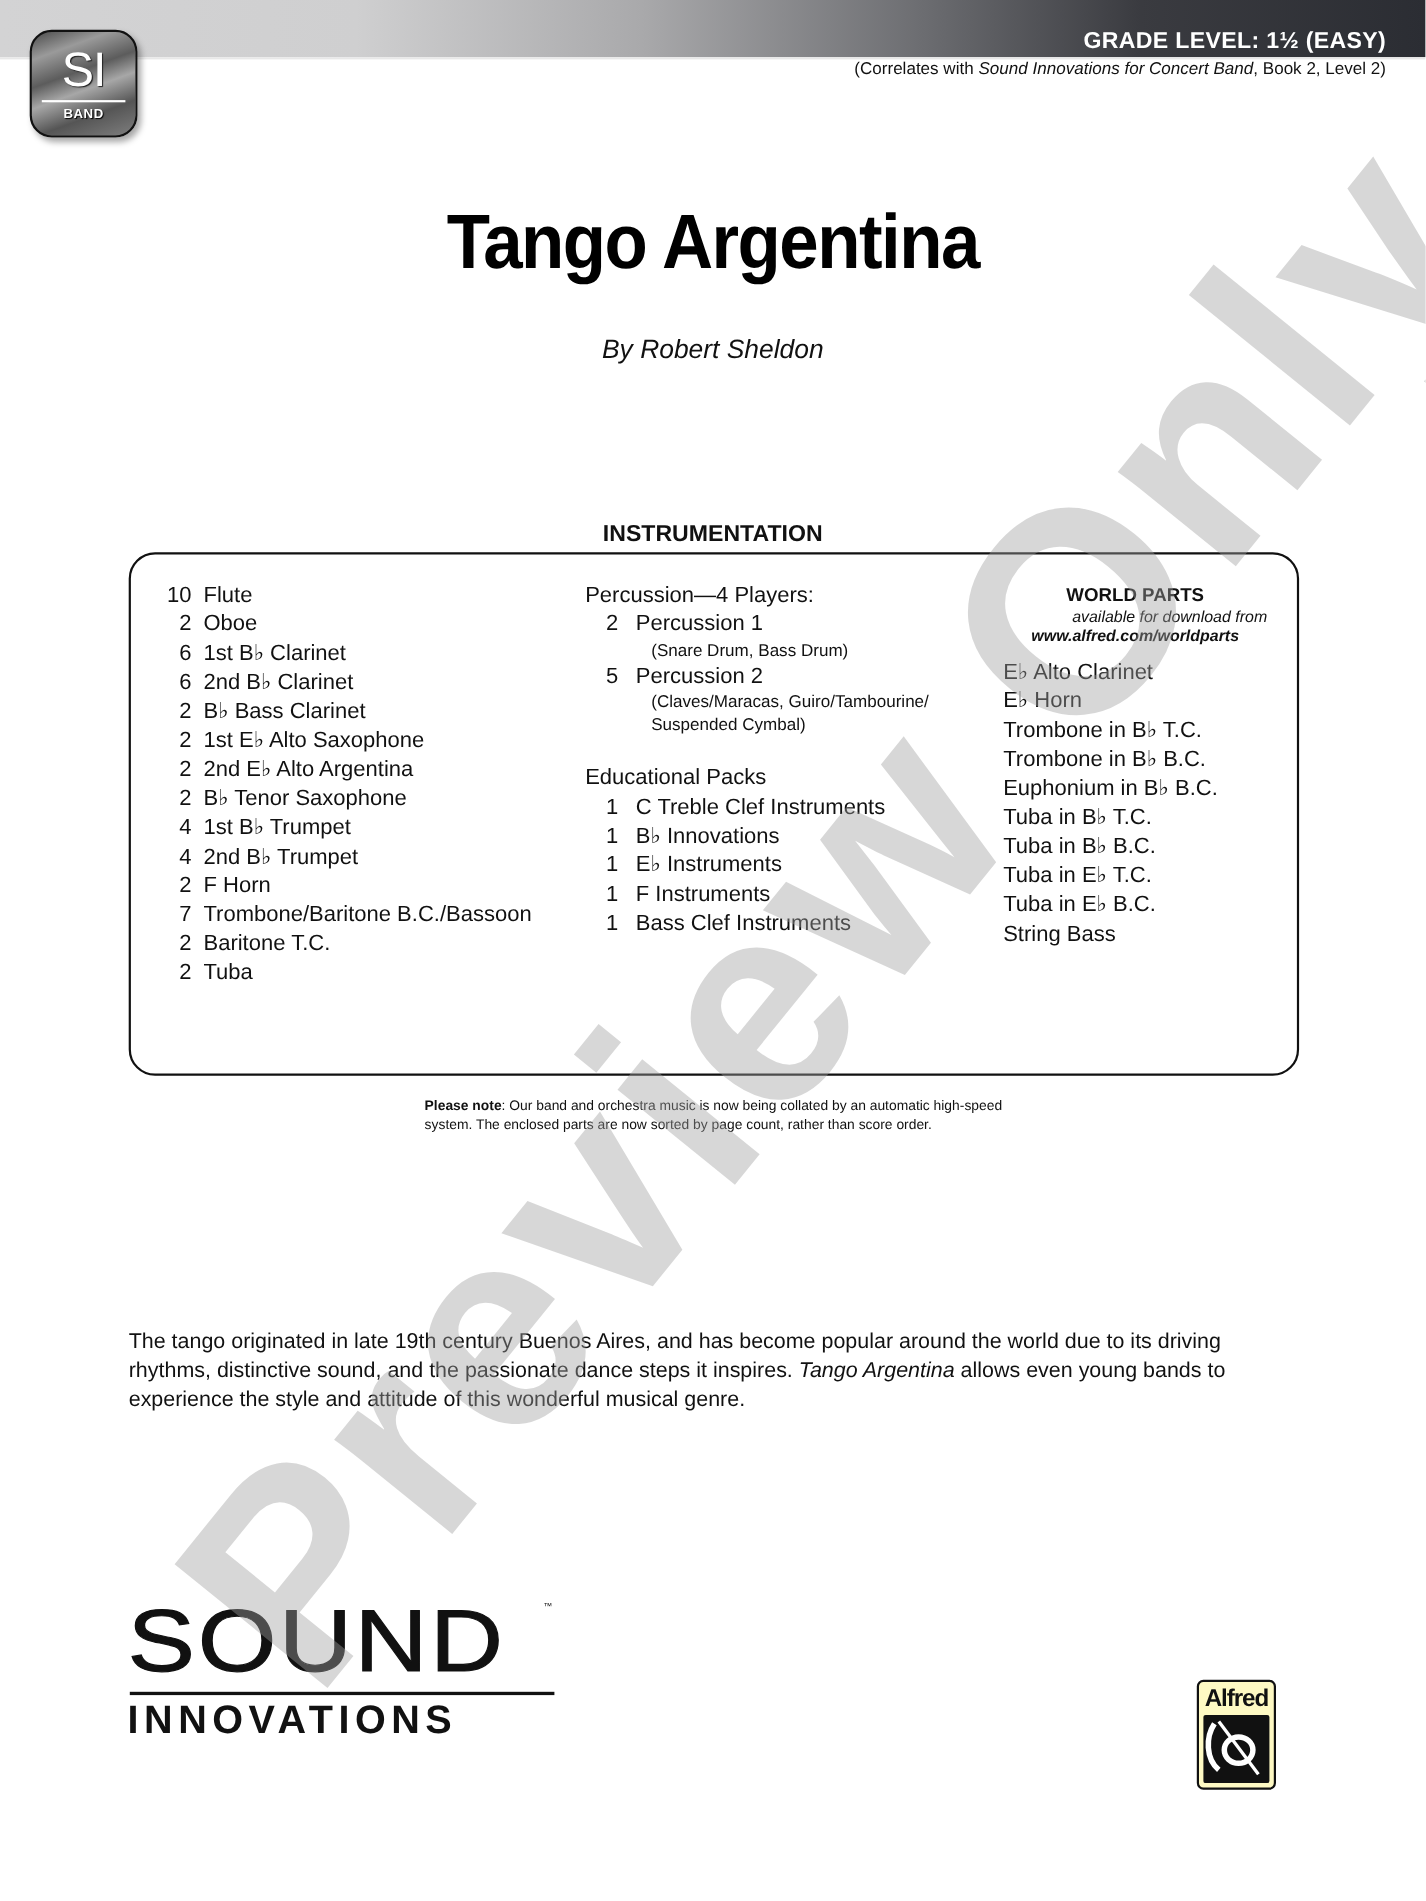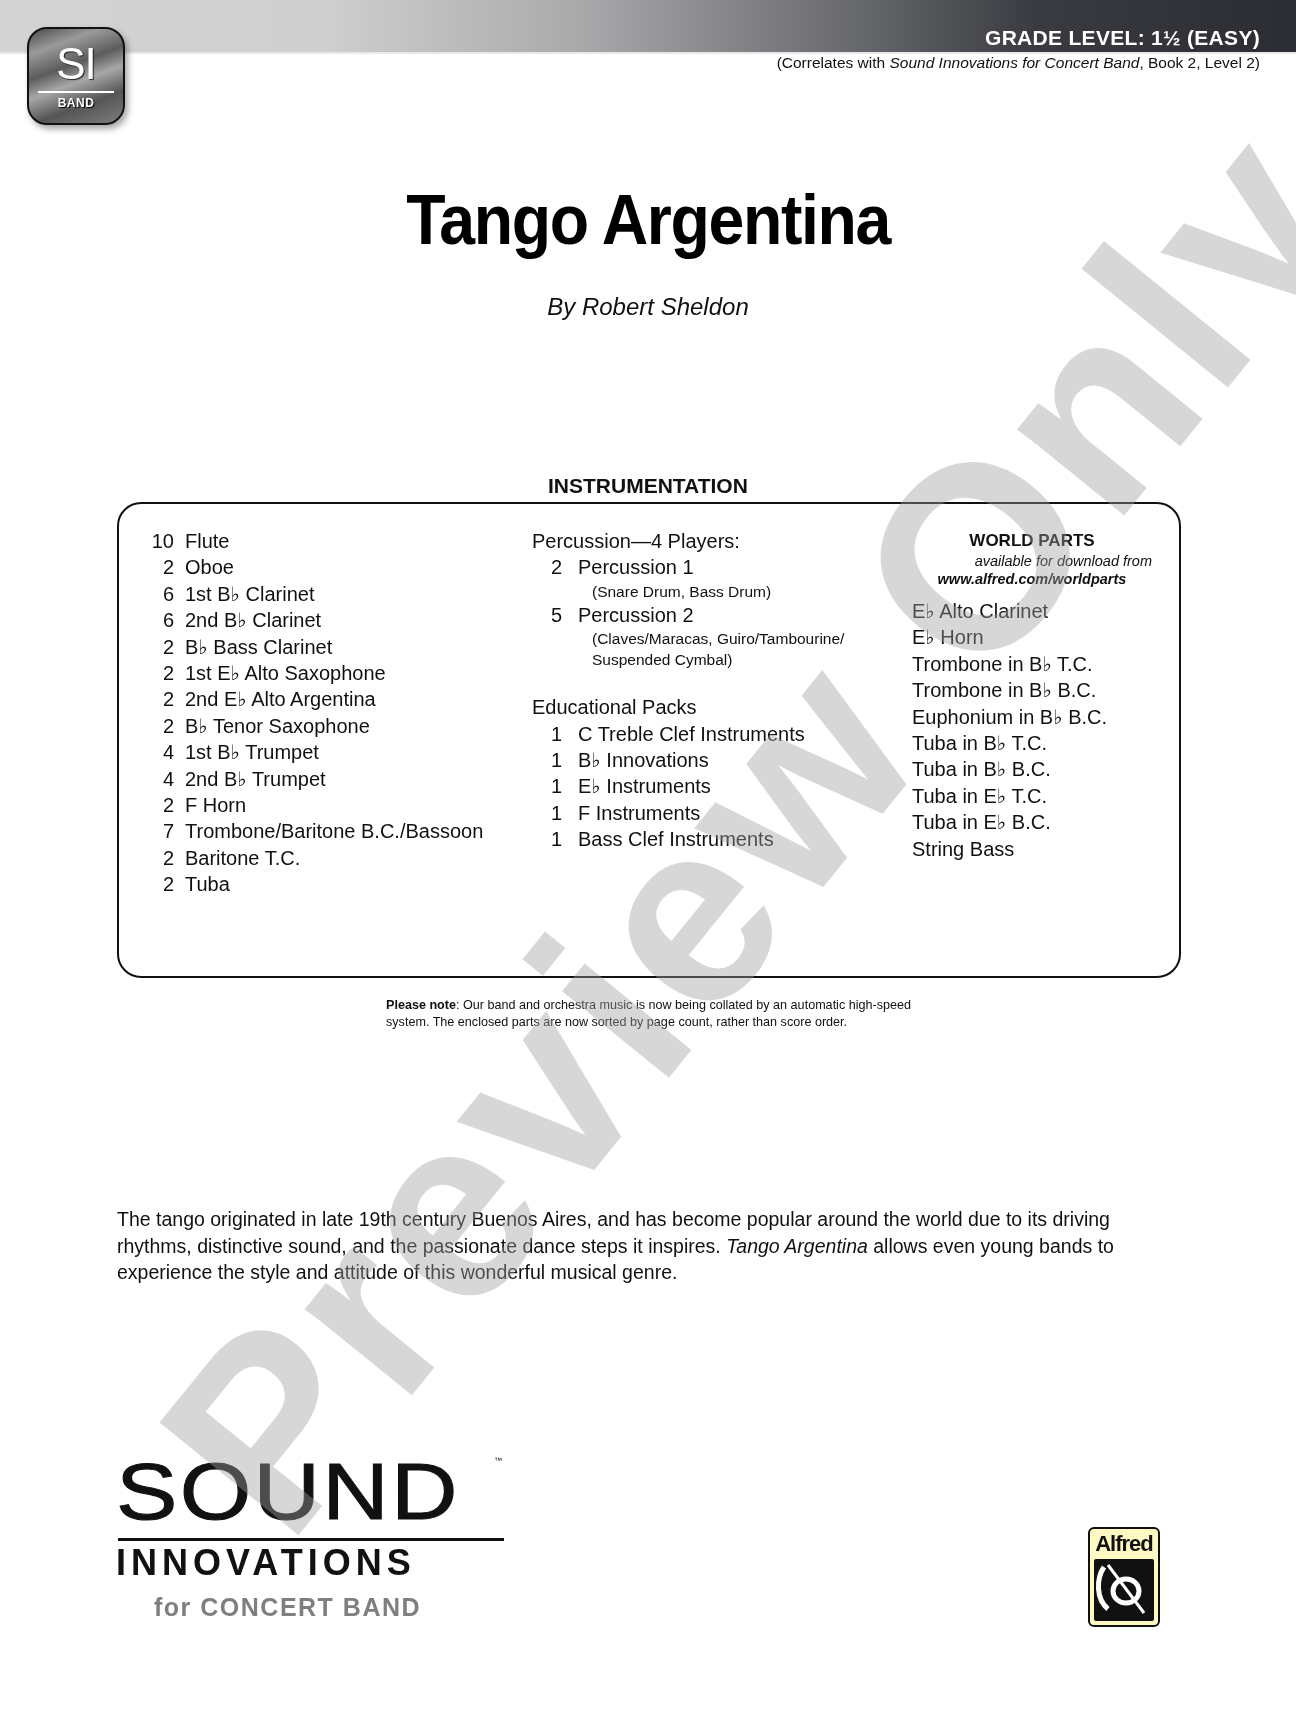--- a/index.html
+++ b/index.html
@@ -12,21 +12,21 @@
   .correlates i { font-style:italic; }
 
   .si-logo { position:absolute; left:27px; top:27px; width:94px; height:94px; border-radius:20px; border:2px solid #111;
     background:linear-gradient(160deg,#4a4a4a 0%,#9a9a9a 20%,#5c5c5c 40%,#a7a7a7 55%,#555 75%,#7e7e7e 100%);
     box-shadow:3px 4px 6px rgba(0,0,0,0.35); overflow:hidden; }
   .si-text { position:absolute; left:0; right:0; top:10px; text-align:center; color:#fff; font-family:"Liberation Sans", sans-serif; font-size:44px; font-weight:normal; letter-spacing:-1px; text-shadow:1px 1px 1px #222; }
   .si-rule { position:absolute; left:9px; right:9px; top:62px; height:2px; background:#fff; }
   .si-band { position:absolute; left:0; right:0; top:67px; text-align:center; color:#fff; font-family:"Liberation Sans", sans-serif; font-weight:bold; font-size:12px; letter-spacing:0.5px; text-shadow:1px 1px 1px #000; }
 
   .title { position:absolute; left:0; width:1296px; top:180px; text-align:center; font-family:"Liberation Sans", sans-serif; font-weight:bold; font-size:70px; letter-spacing:-1.5px; color:#000; transform:scaleX(0.92); }
-  .byline { position:absolute; left:0; width:1296px; top:293px; text-align:center; font-family:"Liberation Sans", sans-serif; font-style:italic; font-size:24px; color:#111; }
+  .byline { position:absolute; left:0; width:1296px; top:304px; text-align:center; font-family:"Liberation Sans", sans-serif; font-style:italic; font-size:24px; color:#111; }
 
   .box { position:absolute; left:117px; top:502px; width:1060px; height:472px; border:2.5px solid #111; border-radius:24px; }
   .box-title { position:absolute; left:538px; top:474px; padding:0 10px; background:#fff; font-family:"Liberation Sans", sans-serif; font-weight:bold; font-size:21px; color:#111; }
 
   .col { position:absolute; font-family:"Liberation Sans", sans-serif; font-size:20px; color:#111; }
   .row { height:26.4px; line-height:26.4px; white-space:nowrap; }
   .qty { display:inline-block; width:34px; text-align:right; margin-right:11px; }
   .opt { font-size:15px; }
   .sub { font-size:15.5px; line-height:21px; padding-left:60px; }
   .col2 .qty { width:30px; margin-right:16px; }
@@ -124,21 +124,20 @@
 
 <div class="note"><b>Please note</b><span>: Our band and orchestra music is now being collated by an automatic high-speed system. The enclosed parts are now sorted by page count, rather than score order.</span></div>
 
 <div class="desc"><span>The tango originated in late 19th century Buenos Aires, and has become popular around the world due to its driving rhythms, distinctive sound, and the passionate dance steps it inspires. </span><i>Tango Argentina</i><span> allows even young bands to experience the style and attitude of this wonderful musical genre.</span></div>
 
 <div class="sound">
   <div class="sound-word">SOUND</div>
   <span class="tm">™</span>
   <div class="sound-rule"></div>
   <div class="innov">INNOVATIONS</div>
-  <div class="concert">for CONCERT BAND</div>
 </div>
 
 <div class="alfred">
   <div class="alfred-name">Alfred</div>
   <div class="alfred-mark">
     <svg width="56" height="58" viewBox="0 0 56 58">
       <path d="M10 8 C2 20,2 40,14 50" stroke="#fff" stroke-width="5" fill="none"></path>
       <ellipse cx="32" cy="32" rx="13" ry="12" stroke="#fff" stroke-width="5" fill="none"></ellipse>
       <line x1="14" y1="6" x2="50" y2="54" stroke="#fff" stroke-width="3"></line>
     </svg>

